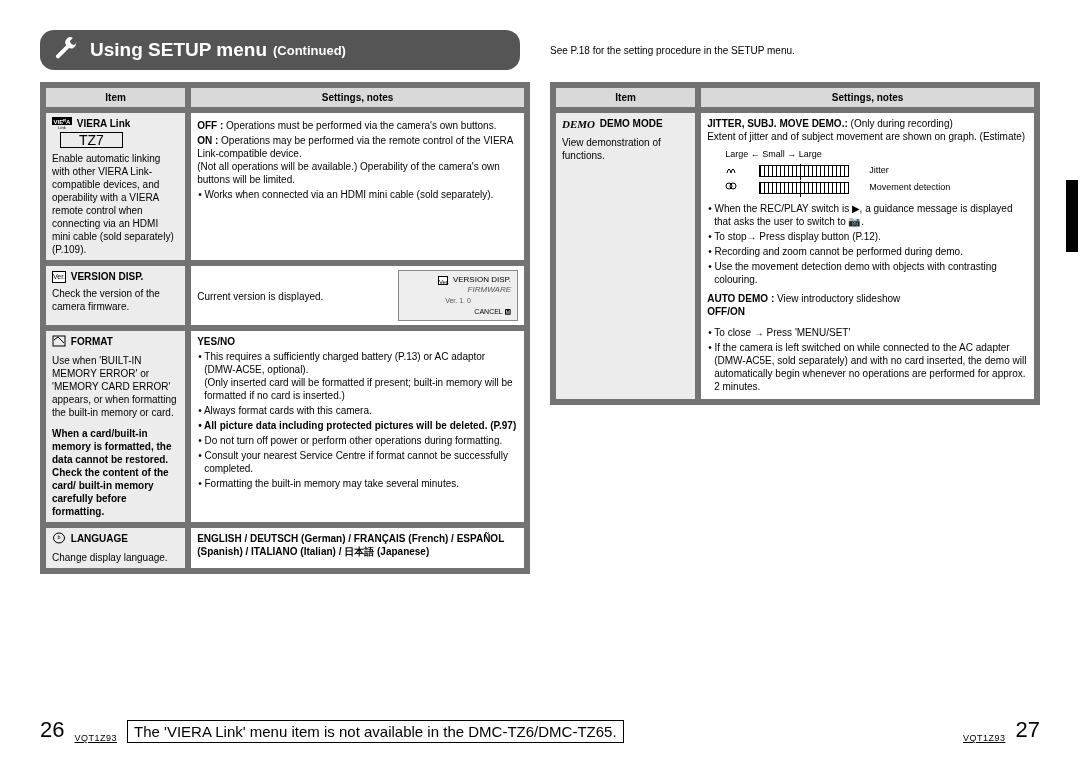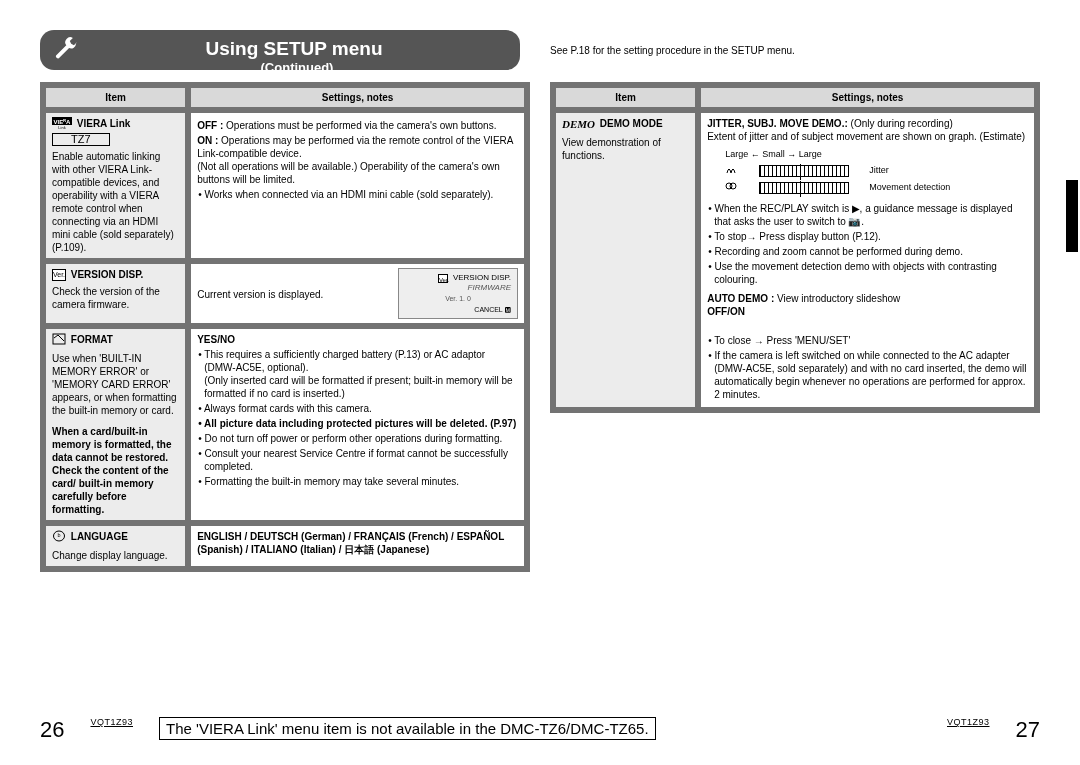--- a/index.html
+++ b/index.html
@@ -26,21 +26,20 @@
     background: #555;
     border-radius: 14px;
     padding: 8px 22px 8px 50px;
     color: #fff;
     position: relative;
     margin-bottom: 12px;
     height: 40px;
     display:flex;
     align-items:center;
     width: calc(100% - 10px);
-    flex-direction: column;
   }
   .header-bar .wrench {
     position: absolute;
     left: 14px;
     top: 50%;
     transform: translateY(-50%);
   }
   .header-title {
     font-size: 19px;
     font-weight: bold;
@@ -99,37 +98,37 @@
   .footer {
     position: absolute;
     bottom: 22px;
     left: 0; right: 0;
     padding: 0 40px;
     display: flex;
     justify-content: space-between;
     align-items: flex-end;
     font-size: 10px;
   }
-  .footer .left-group, .footer .right-group{ display:flex; align-items:flex-start; gap:26px;}
+  .footer .left-group, .footer .right-group{ display:flex; align-items:flex-end; gap:10px;}
   .page-num { font-size: 22px; font-weight: normal; }
   .doc-code { font-size: 9px; letter-spacing:0.5px;text-decoration:underline;}
   .footer-note {
     border: 1px solid #000;
     padding: 2px 6px;
     font-size: 15px;
   }
   .black-tab {
     position: absolute;
     right: 2px;
     top: 180px;
     width: 12px;
     height: 72px;
     background: #000;
   }
-  .tz7box{ display:inline-block; border:1px solid #000; font-size:11px; padding:0 18px; line-height:1; vertical-align:middle; margin-left:0;}
+  .tz7box{ display:inline-block; border:1px solid #000; font-size:14px; padding:0 18px; line-height:1; vertical-align:middle; margin-left:8px;}
 </style>
 </head>
 <body>
 
 <div class="black-tab"></div>
 
 <div class="page-wrap">
 
   <div class="page-left">
     <div class="header-bar">
@@ -274,21 +273,21 @@
               </div>
 
           <div class="bullet" style="margin-top:6px">• <span>When the REC/PLAY switch is ▶, a guidance message is displayed that asks the user to switch to 📷.</span></div>
           <div class="bullet">• <span>To stop→ Press display button (P.12).</span></div>
           <div class="bullet">• <span>Recording and zoom cannot be performed during demo.</span></div>
           <div class="bullet">• <span>Use the movement detection demo with objects with contrasting colouring.</span></div>
 
           <div style="margin-top:6px"><b>AUTO DEMO :</b> <span>View introductory slideshow</span></div>
           <div><b>OFF/ON</b></div>
 
-          <div class="bullet" style="margin-top:16px">• <span>To close → Press 'MENU/SET'</span></div>
+          <div class="bullet" style="margin-top:8px">• <span>To close → Press 'MENU/SET'</span></div>
           <div class="bullet">• <span>If the camera is left switched on while connected to the AC adapter (DMW-AC5E, sold separately) and with no card inserted, the demo will automatically begin whenever no operations are performed for approx. 2 minutes.</span></div>
         </td>
       </tr>
     </tbody>
       </table>
   </div>
 </div>
 
 <div class="footer">
   <div class="left-group">

